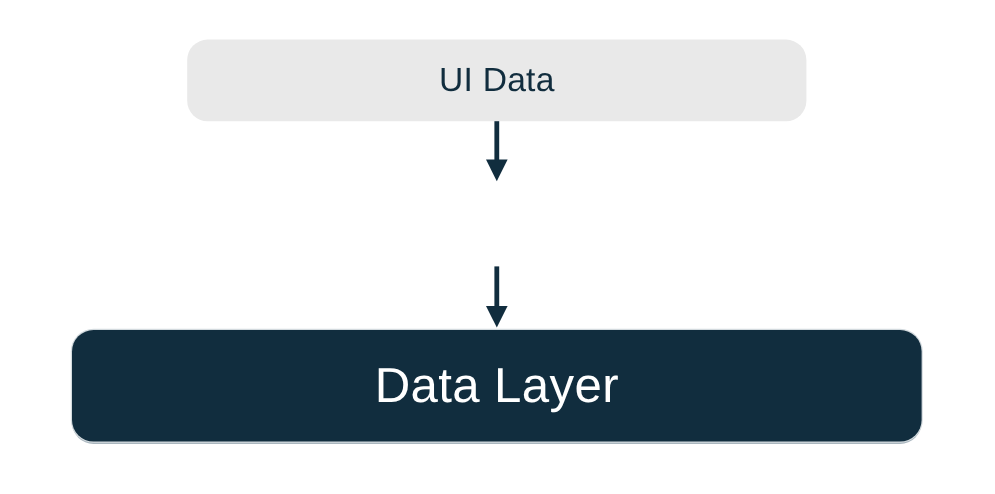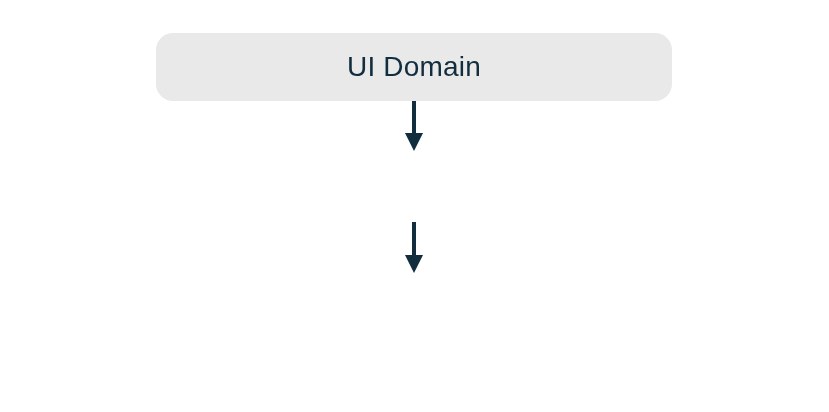--- a/index.html
+++ b/index.html
@@ -75,28 +75,31 @@
     border-right: 9px solid transparent;
     border-top: 18px solid var(--arrow, #112d3e);
   }
 </style>
 </head>
 <body>
 
 <div class="canvas">
 
   <div class="layer-box light" id="box-ui">
-    <span class="layer-label">UI Domain</span>
+    <span class="layer-label">UI Data</span>
   </div>
 
   <div class="arrow" id="arrow-1">
     <div class="arrow-line"></div>
     <div class="arrow-head"></div>
   </div>
 
 
   <div class="arrow" id="arrow-2">
     <div class="arrow-line"></div>
     <div class="arrow-head"></div>
   </div>
 
+  <div class="layer-box dark">
+    <span class="layer-label">Data Layer</span>
+  </div>
 
 </div>
 
 </body></html>

